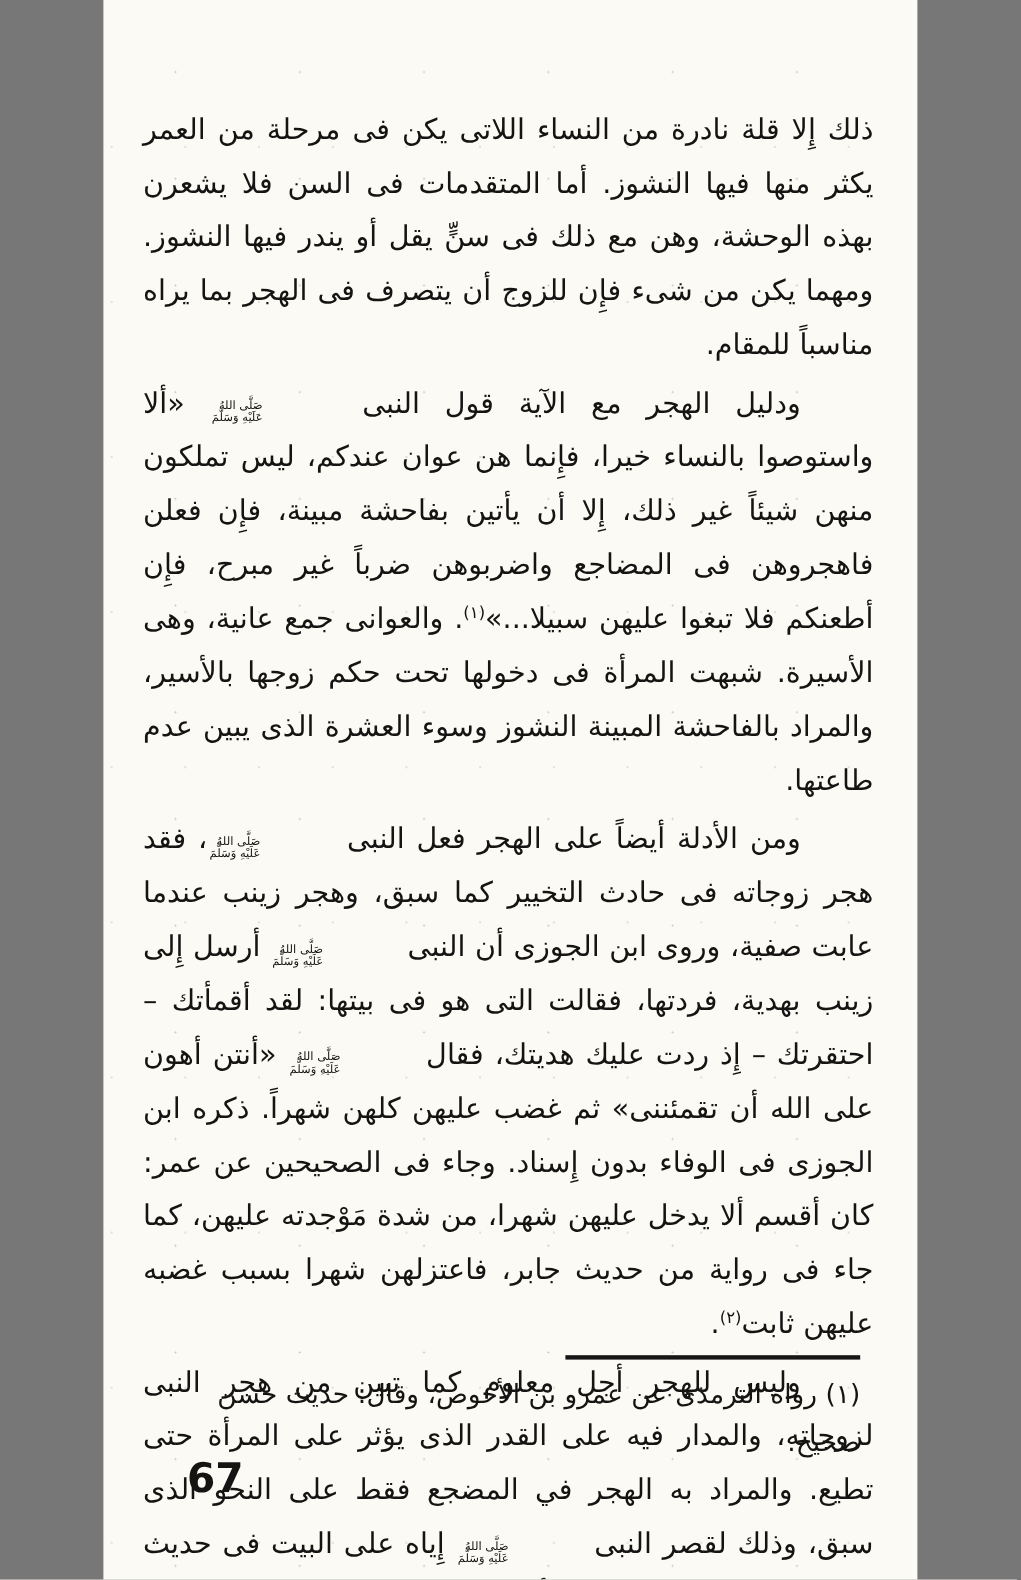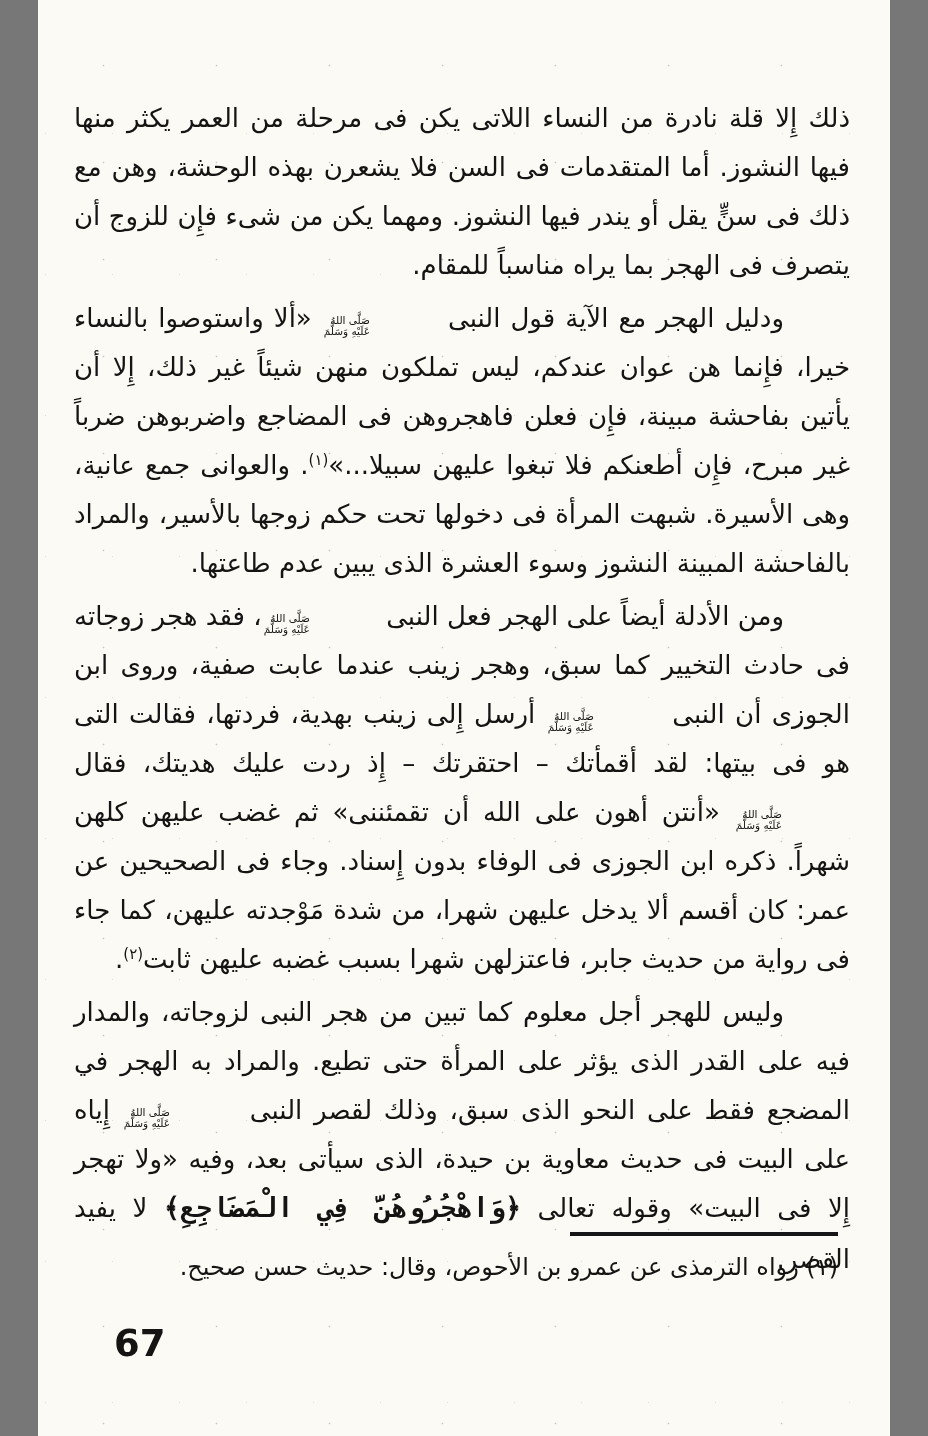--- a/index.html
+++ b/index.html
@@ -1,19 +1,19 @@
 <!DOCTYPE html>
 <html lang="ar" dir="rtl"><head>
 <meta charset="utf-8">
 <style>
   html,body{margin:0;padding:0;}
   body{background:#777; font-family:"DejaVu Sans",sans-serif;}
   .page{
     position:relative;
-    width:852px;height:1436px;
+    width:740px;height:1436px;
     margin:0 auto;
     background-color:#fbfaf5;
     background-image:
       radial-gradient(circle, rgba(70,65,60,.28) .7px, transparent 1.1px),
       radial-gradient(circle, rgba(70,65,60,.16) .6px, transparent 1px);
     background-size:113px 97px, 67px 141px;
     background-position:9px 17px, 41px 63px;
     color:#151413;
     direction:rtl;
     overflow:hidden;

